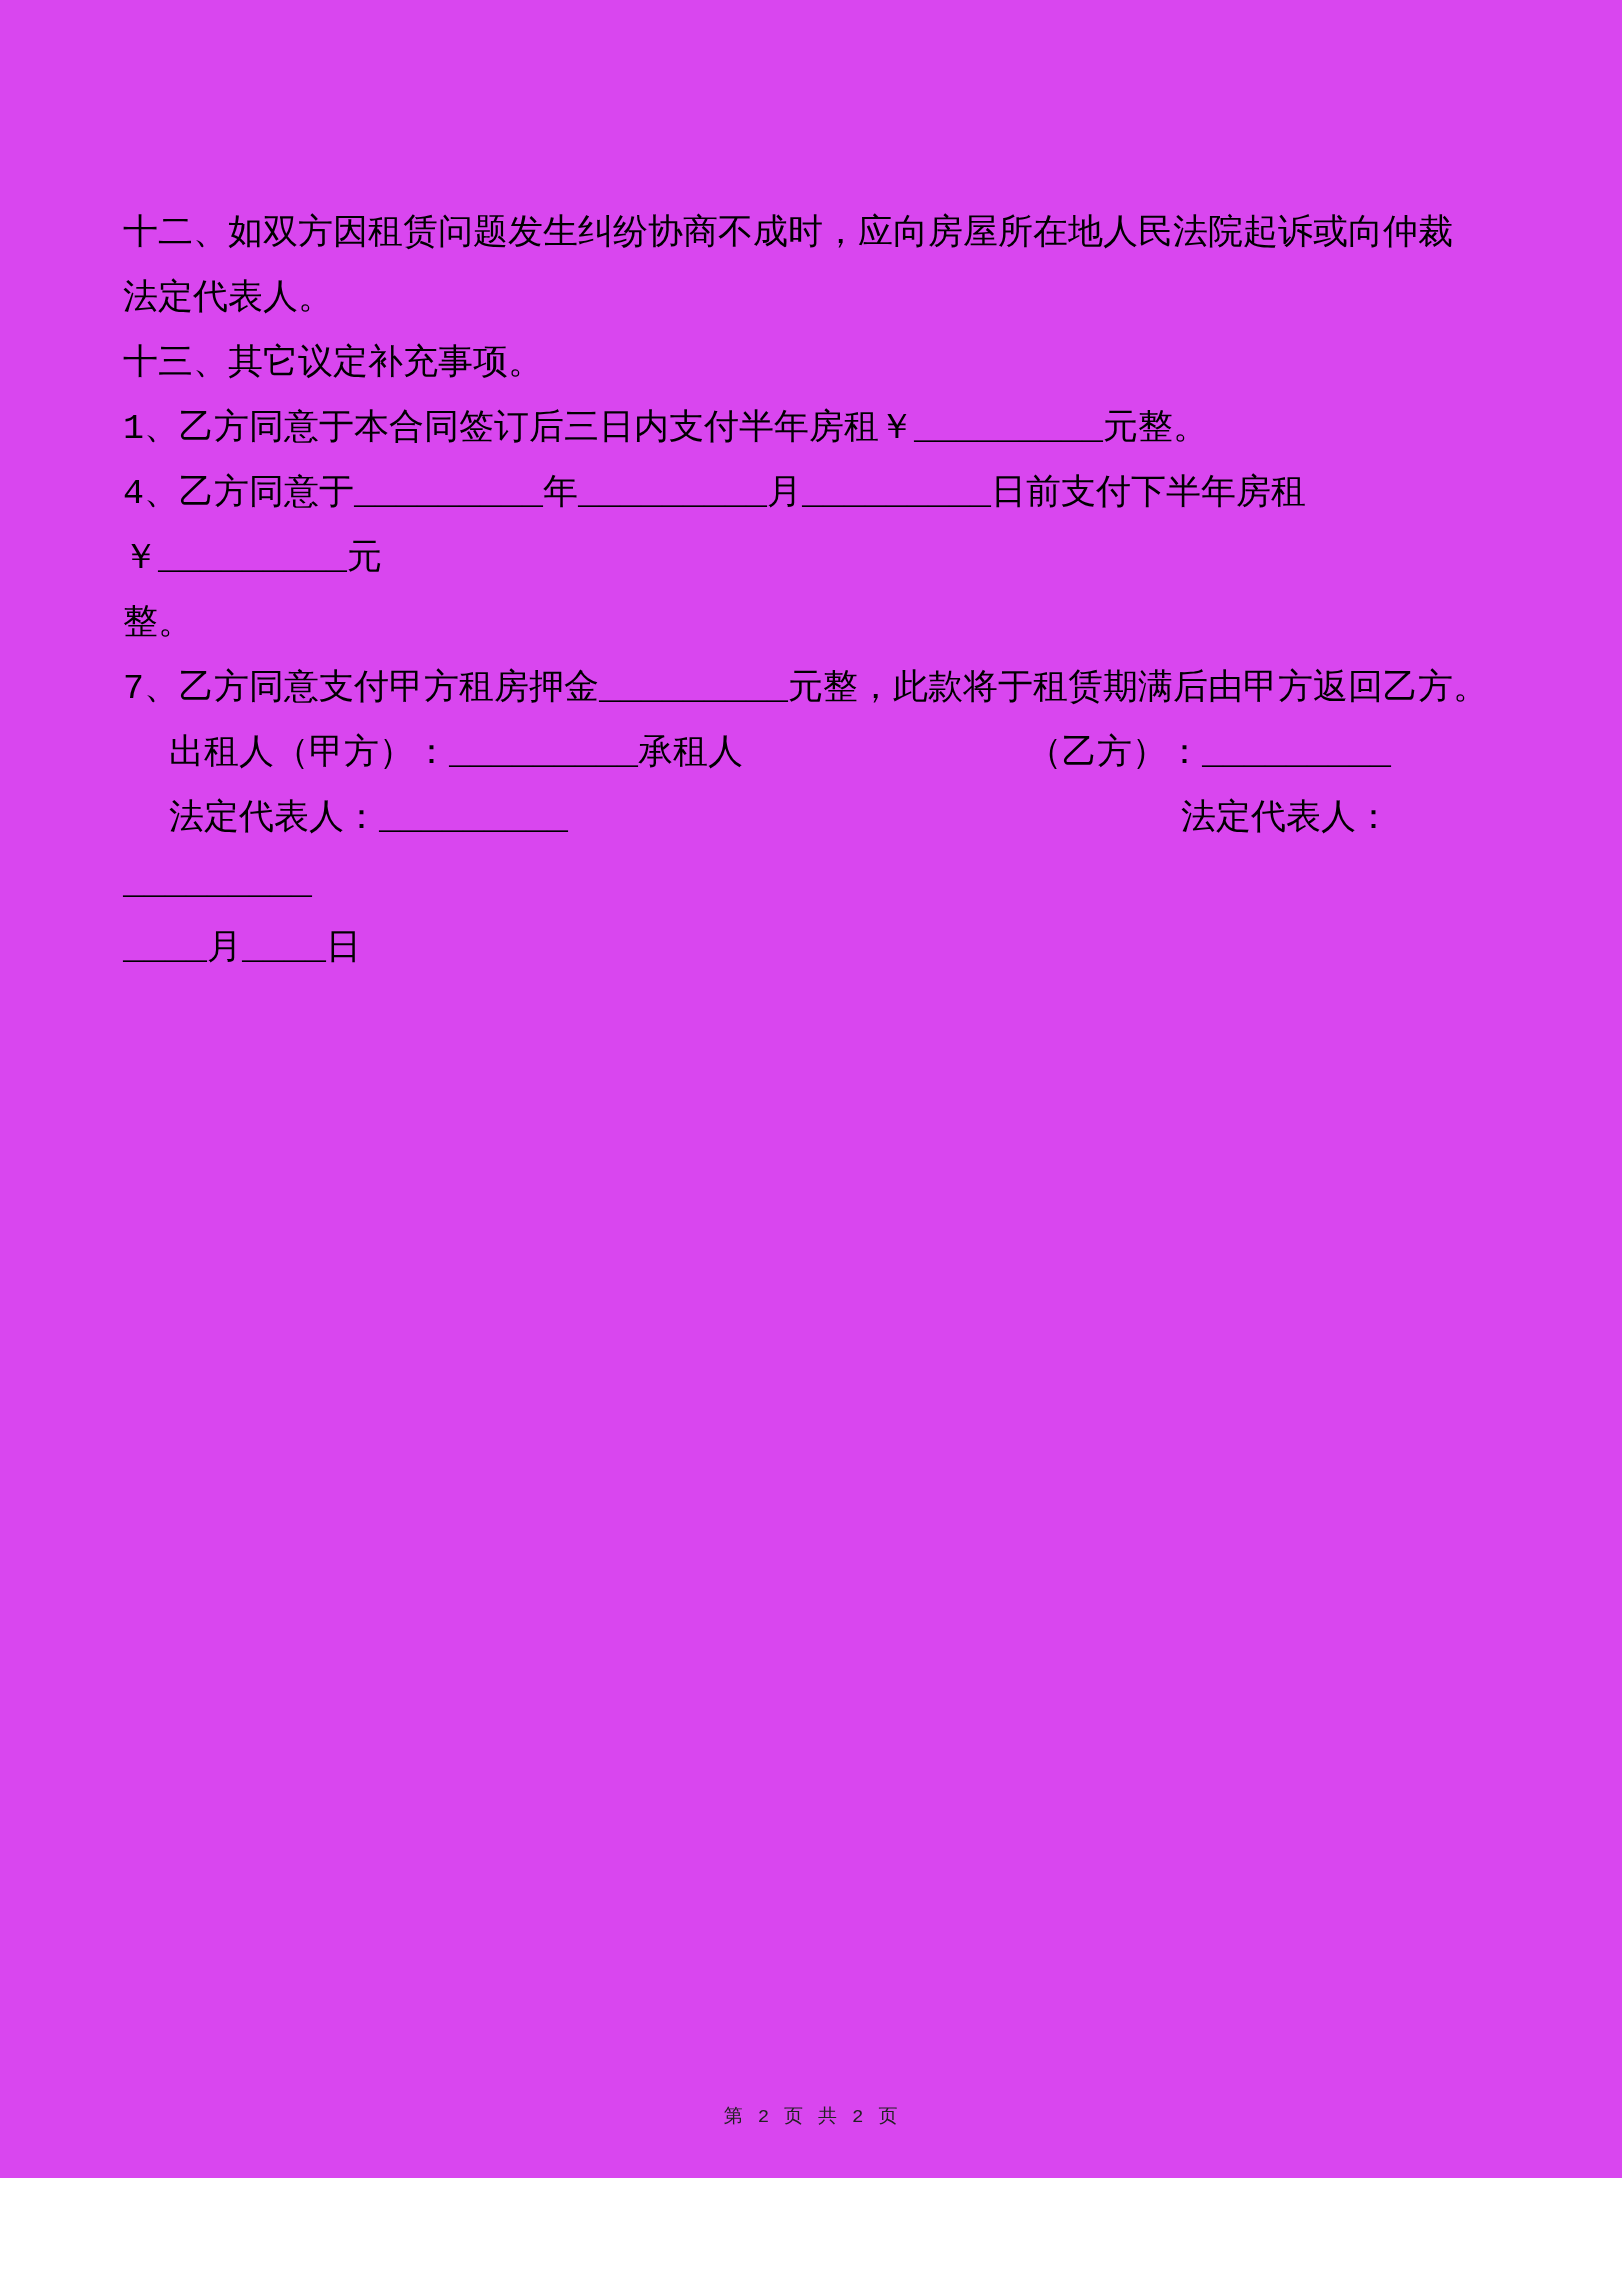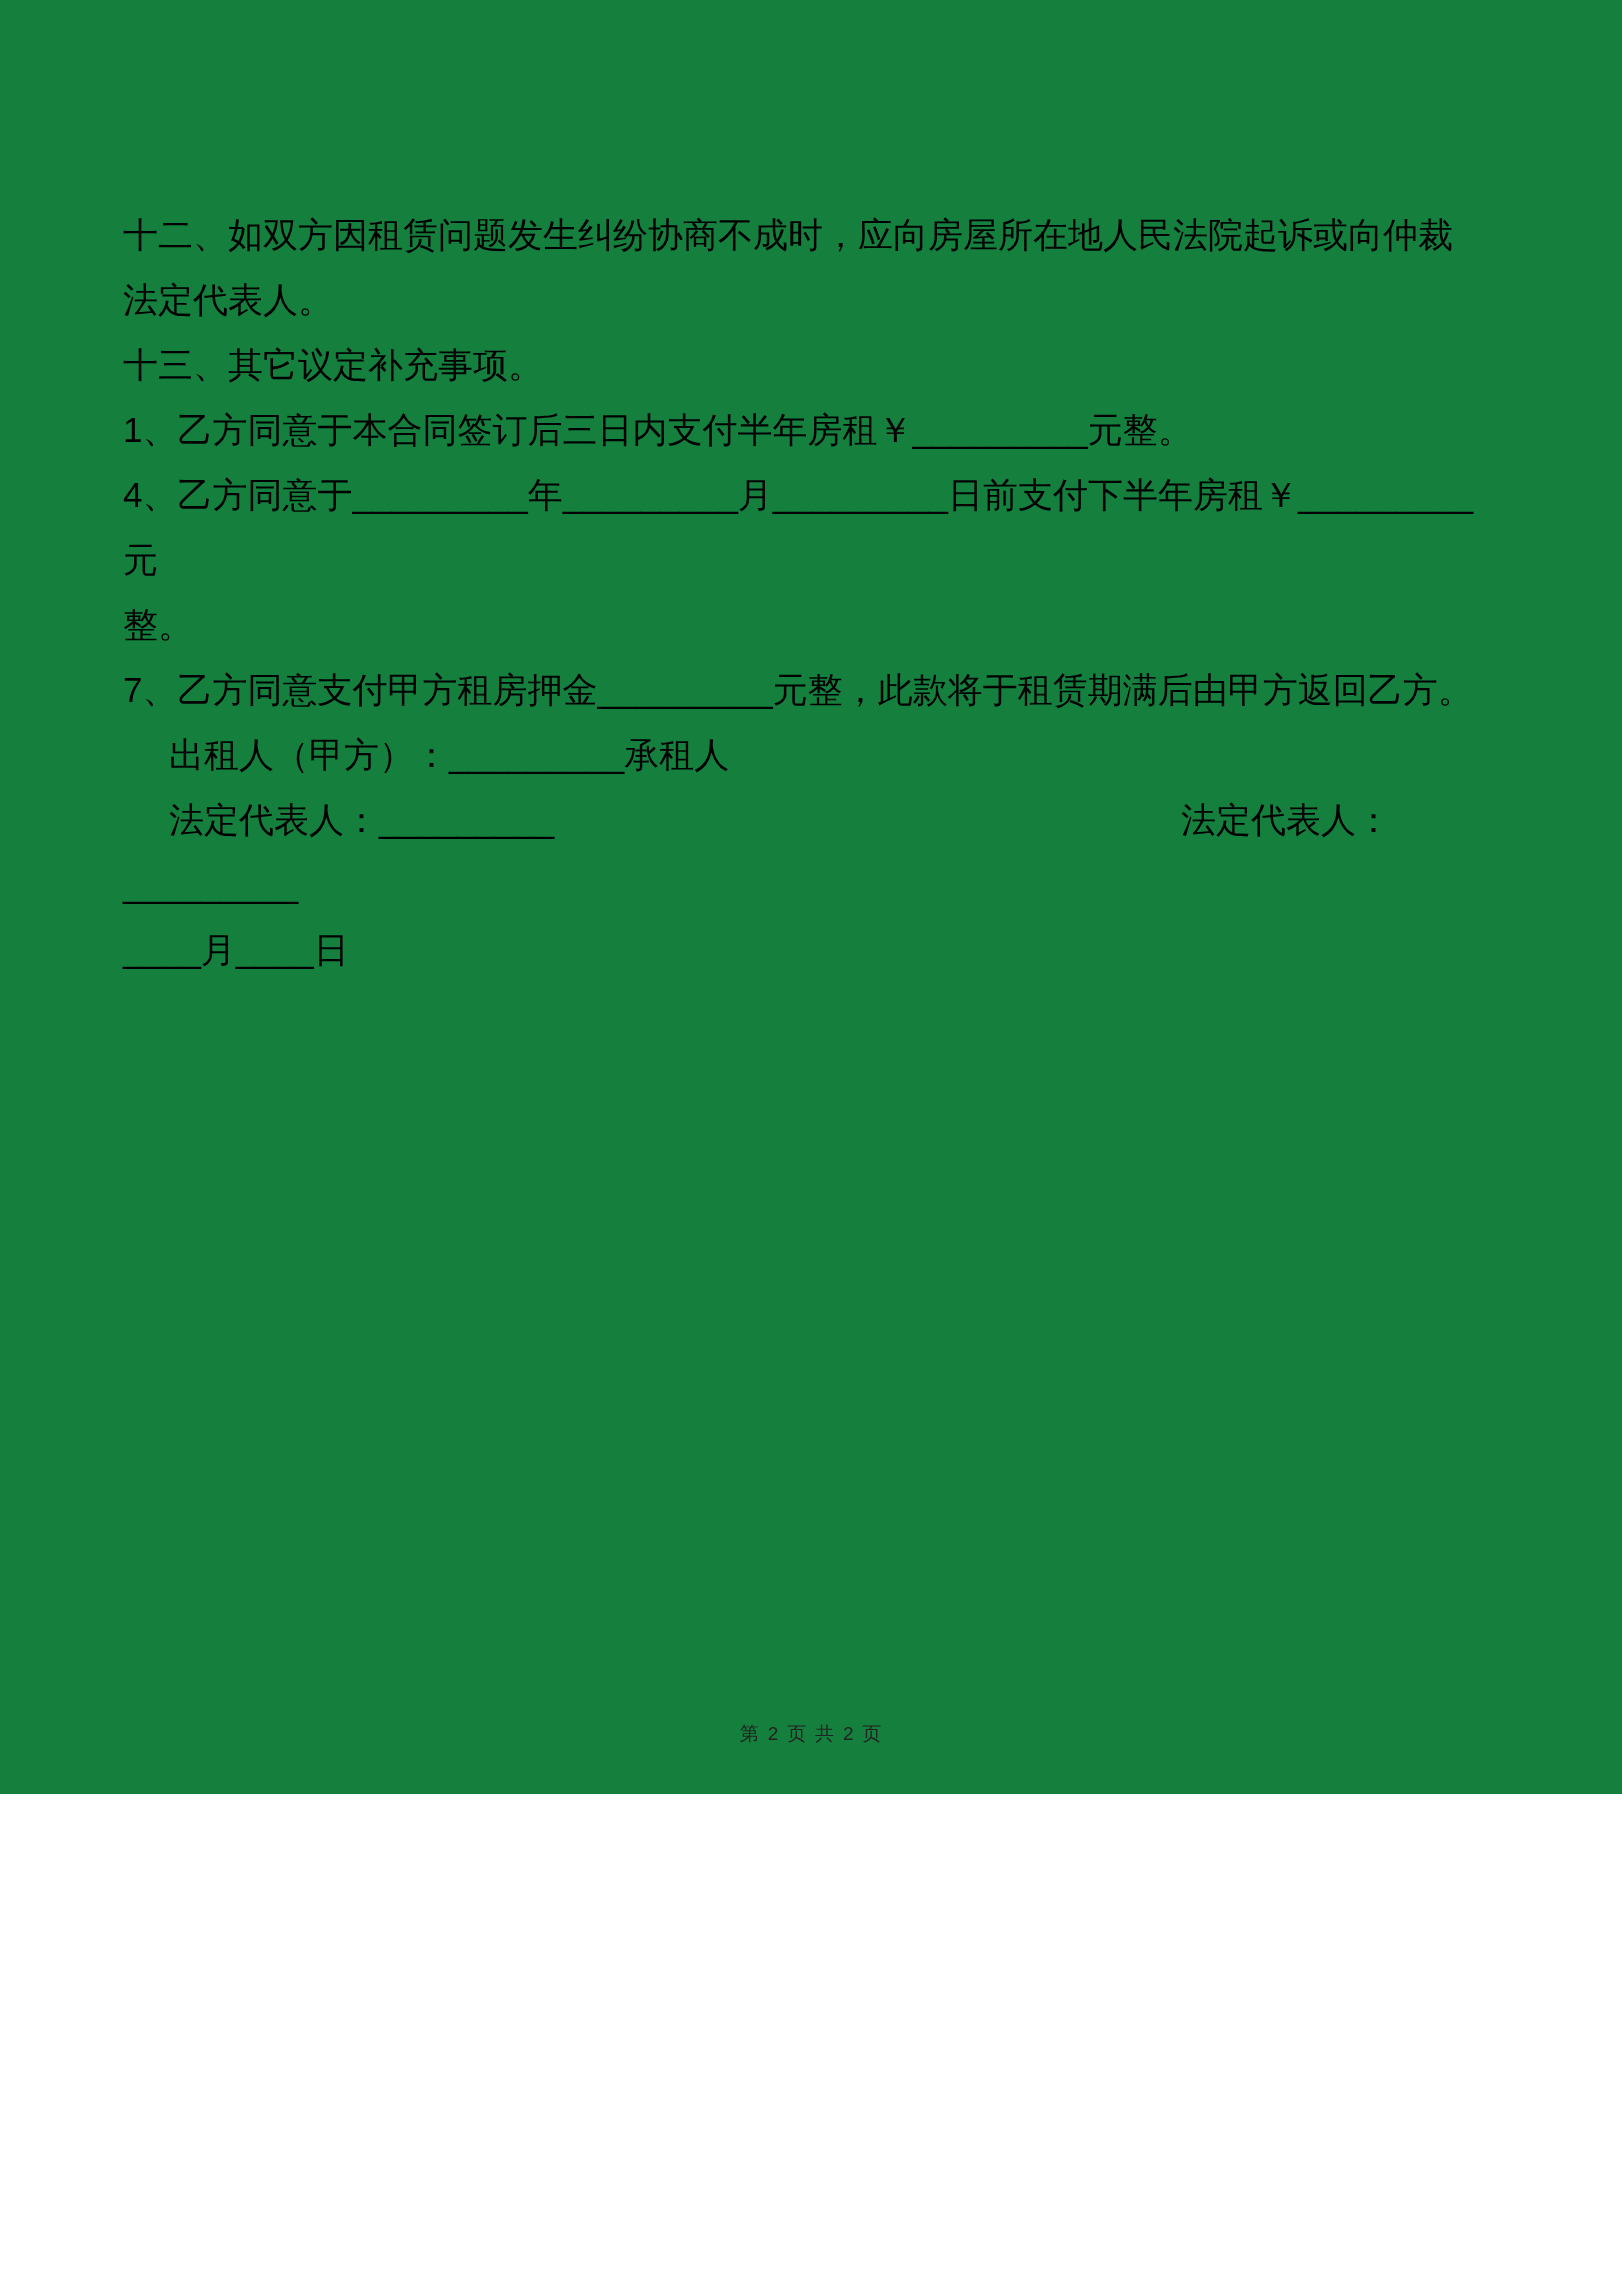--- a/index.html
+++ b/index.html
@@ -3,25 +3,25 @@
 <meta charset="utf-8">
 <style>
   html, body {
     margin: 0;
     padding: 0;
     background: #ffffff;
   }
   .page {
     position: relative;
     width: 1623px;
-    height: 1794px;
+    height: 2178px;
     margin: 0 auto;
-    background: #15803d;
+    background: #d946ef;
     color: #000000;
-    font-family: Liberation Sans, sans-serif;
+    font-family: Liberation Mono, monospace;
     overflow: hidden;
   }
   .content {
     position: absolute;
     top: 202px;
     left: 123px;
     right: 123px;
   }
   .line {
     margin: 0;
@@ -65,20 +65,21 @@
 
     <p class="line">1、乙方同意于本合同签订后三日内支付半年房租￥_________元整。</p>
 
     <p class="line">4、乙方同意于_________年_________月_________日前支付下半年房租￥_________元</p>
     <p class="line">整。</p>
 
     <p class="line">7、乙方同意支付甲方租房押金_________元整，此款将于租赁期满后由甲方返回乙方。</p>
 
     <div class="line row">
       <span>出租人（甲方）：_________承租人</span>
+      <span class="right-part">（乙方）：_________</span>
     </div>
 
     <div class="line row">
       <span>法定代表人：_________</span>
       <span class="right-part">法定代表人：</span>
     </div>
 
     <p class="line">_________</p>
 
 

